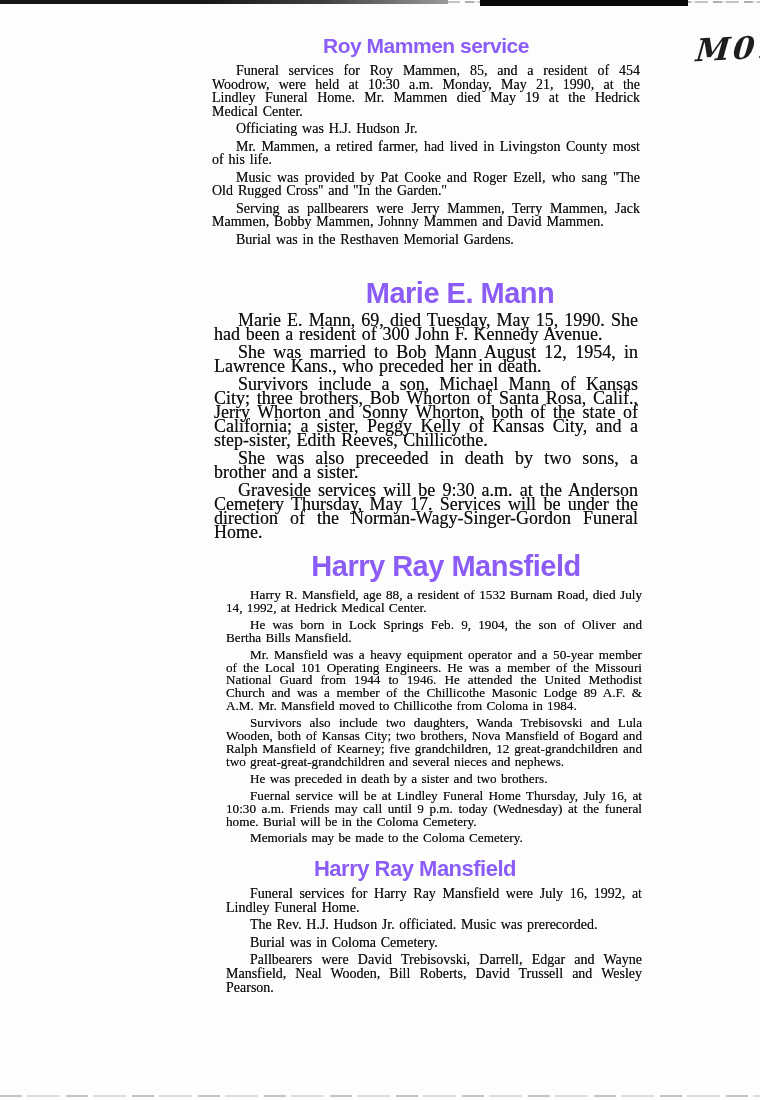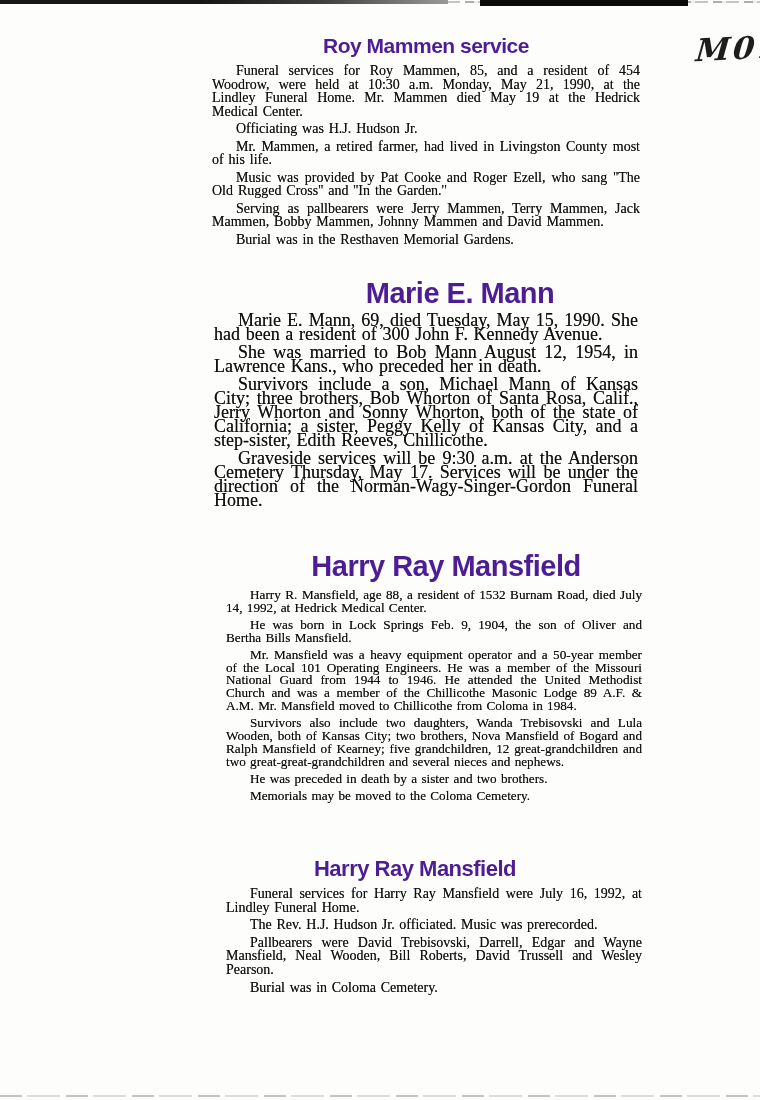--- a/index.html
+++ b/index.html
@@ -40,21 +40,21 @@
     font-style: italic; font-weight: bold;
     font-size: 31px; letter-spacing: 3px; color: #1d1d1d;
     transform: rotate(-3deg) skewX(-8deg);
     white-space: nowrap;
   }
 
   
   .obit { position: absolute; }
   .obit h2 {
     font-family: "Liberation Sans", sans-serif;
-    font-weight: bold; color: #4c1d95;
+    font-weight: bold; color: #8b5cf6;
     text-align: center; margin: 0; position: relative;
     letter-spacing: -0.5px; white-space: nowrap;
   }
   .obit p {
     margin: 4px; text-align: justify; text-indent: 24px;
     text-shadow: 0 0 0.4px rgba(10,10,10,0.65);
   }
 
   .s1 { left: 208px; top: 34px;  width: 436px; }
   .s1 h2 { font-size: 21px; line-height: 23px; margin-bottom: 7px; }
@@ -94,36 +94,38 @@
     <p>Music was provided by Pat Cooke and Roger Ezell, who sang ''The Old Rugged Cross'' and ''In the Garden.''</p>
     <p>Serving as pallbearers were Jerry Mammen, Terry Mammen, Jack Mammen, Bobby Mammen, Johnny Mammen and David Mammen.</p>
     <p>Burial was in the Resthaven Memorial Gardens.</p>
   </section>
 
   <section class="obit s2">
     <h2>Marie E. Mann</h2>
     <p>Marie E. Mann, 69, died Tuesday, May 15, 1990. She had been a resident of 300 John F. Kennedy Avenue.</p>
     <p>She was married to Bob Mann August 12, 1954, in Lawrence Kans., who preceded her in death.</p>
     <p>Survivors include a son, Michael Mann of Kansas City; three brothers, Bob Whorton of Santa Rosa, Calif., Jerry Whorton and Sonny Whorton, both of the state of California; a sister, Peggy Kelly of Kansas City, and a step-sister, Edith Reeves, Chillicothe.</p>
+    <p>She was also preceeded in death by two sons, a brother and a sister.</p>
     <p>Graveside services will be 9:30 a.m. at the Anderson Cemetery Thursday, May 17. Services will be under the direction of the Norman-Wagy-Singer-Gordon Funeral Home.</p>
   </section>
 
   <section class="obit s3">
     <h2>Harry Ray Mansfield</h2>
     <p>Harry R. Mansfield, age 88, a resident of 1532 Burnam Road, died July 14, 1992, at Hedrick Medical Center.</p>
     <p>He was born in Lock Springs Feb. 9, 1904, the son of Oliver and Bertha Bills Mansfield.</p>
     <p>Mr. Mansfield was a heavy equipment operator and a 50-year member of the Local 101 Operating Engineers. He was a member of the Missouri National Guard from 1944 to 1946. He attended the United Methodist Church and was a member of the Chillicothe Masonic Lodge 89 A.F. &amp; A.M. Mr. Mansfield moved to Chillicothe from Coloma in 1984.</p>
     <p>Survivors also include two daughters, Wanda Trebisovski and Lula Wooden, both of Kansas City; two brothers, Nova Mansfield of Bogard and Ralph Mansfield of Kearney; five grandchildren, 12 great-grandchildren and two great-great-grandchildren and several nieces and nephews.</p>
     <p>He was preceded in death by a sister and two brothers.</p>
-    <p>Memorials may be moved to the Coloma Cemetery.</p>
+    <p>Fuernal service will be at Lindley Funeral Home Thursday, July 16, at 10:30 a.m. Friends may call until 9 p.m. today (Wednesday) at the funeral home. Burial will be in the Coloma Cemetery.</p>
+    <p>Memorials may be made to the Coloma Cemetery.</p>
   </section>
 
   <section class="obit s4">
     <h2>Harry Ray Mansfield</h2>
     <p>Funeral services for Harry Ray Mansfield were July 16, 1992, at Lindley Funeral Home.</p>
     <p>The Rev. H.J. Hudson Jr. officiated. Music was prerecorded.</p>
+    <p>Burial was in Coloma Cemetery.</p>
     <p>Pallbearers were David Trebisovski, Darrell, Edgar and Wayne Mansfield, Neal Wooden, Bill Roberts, David Trussell and Wesley Pearson.</p>
-    <p>Burial was in Coloma Cemetery.</p>
   </section>
 
   <div class="bottom-artifact"></div>
 
 </div>
 
 </body></html>

